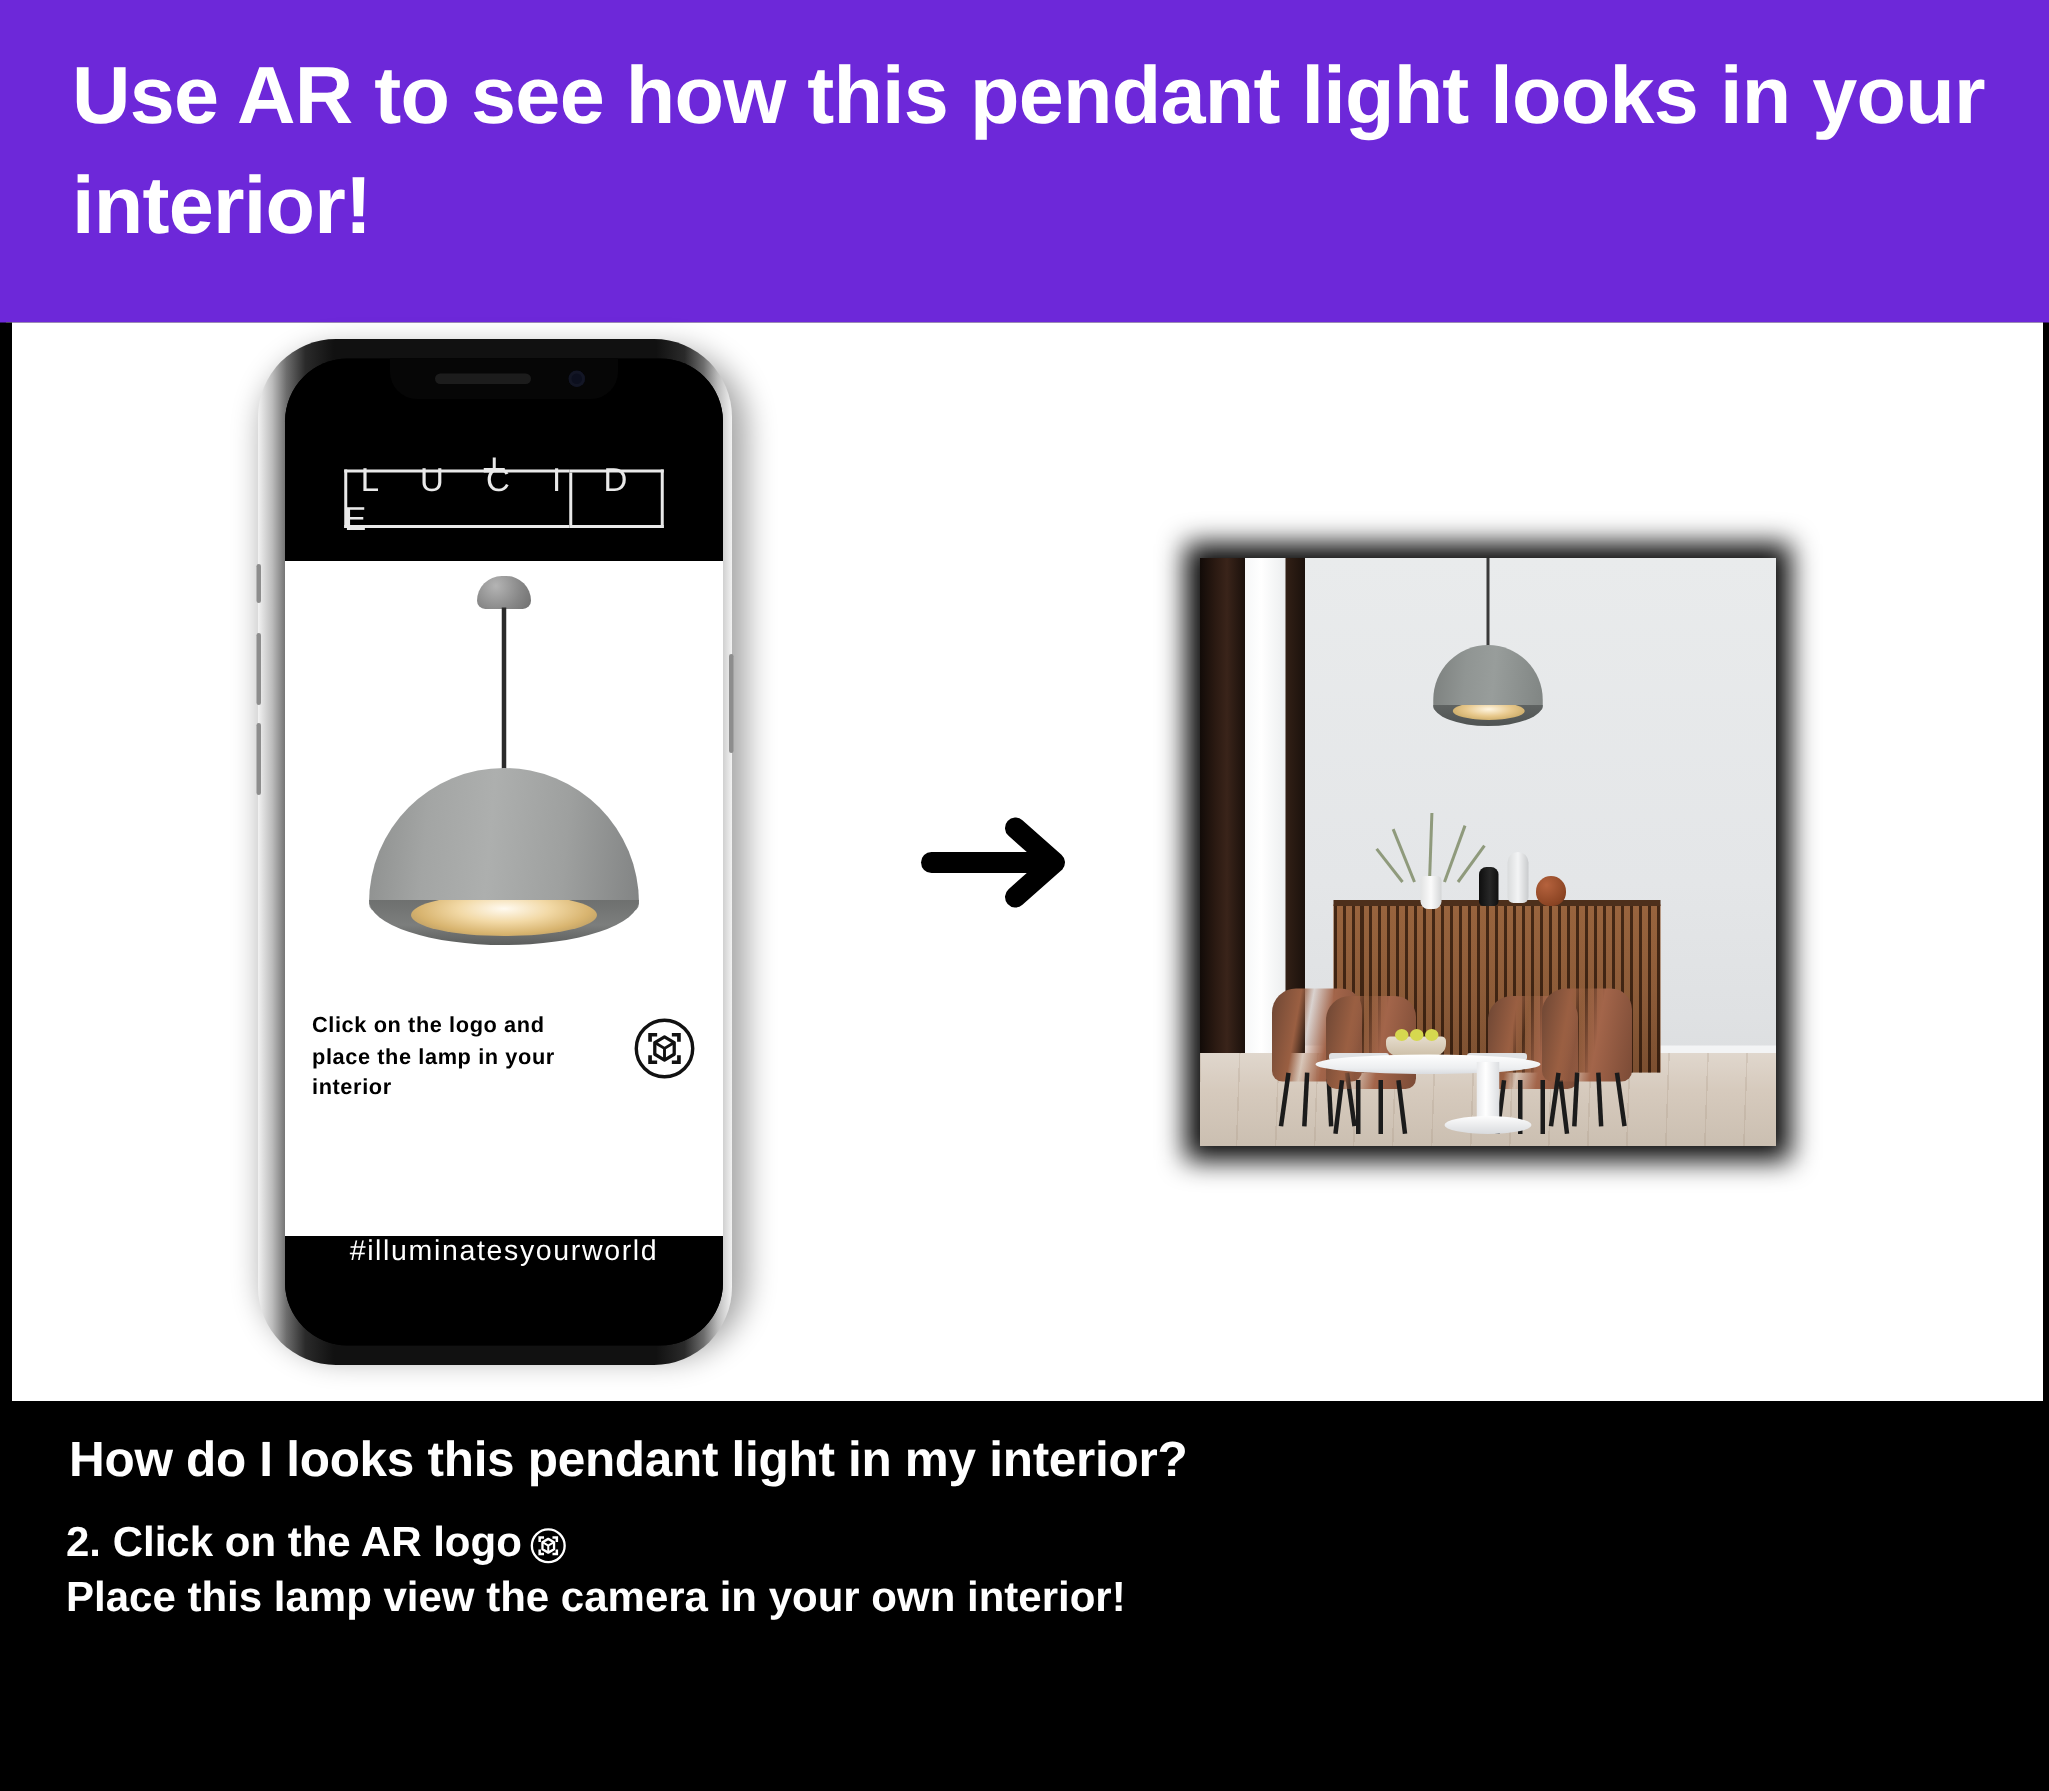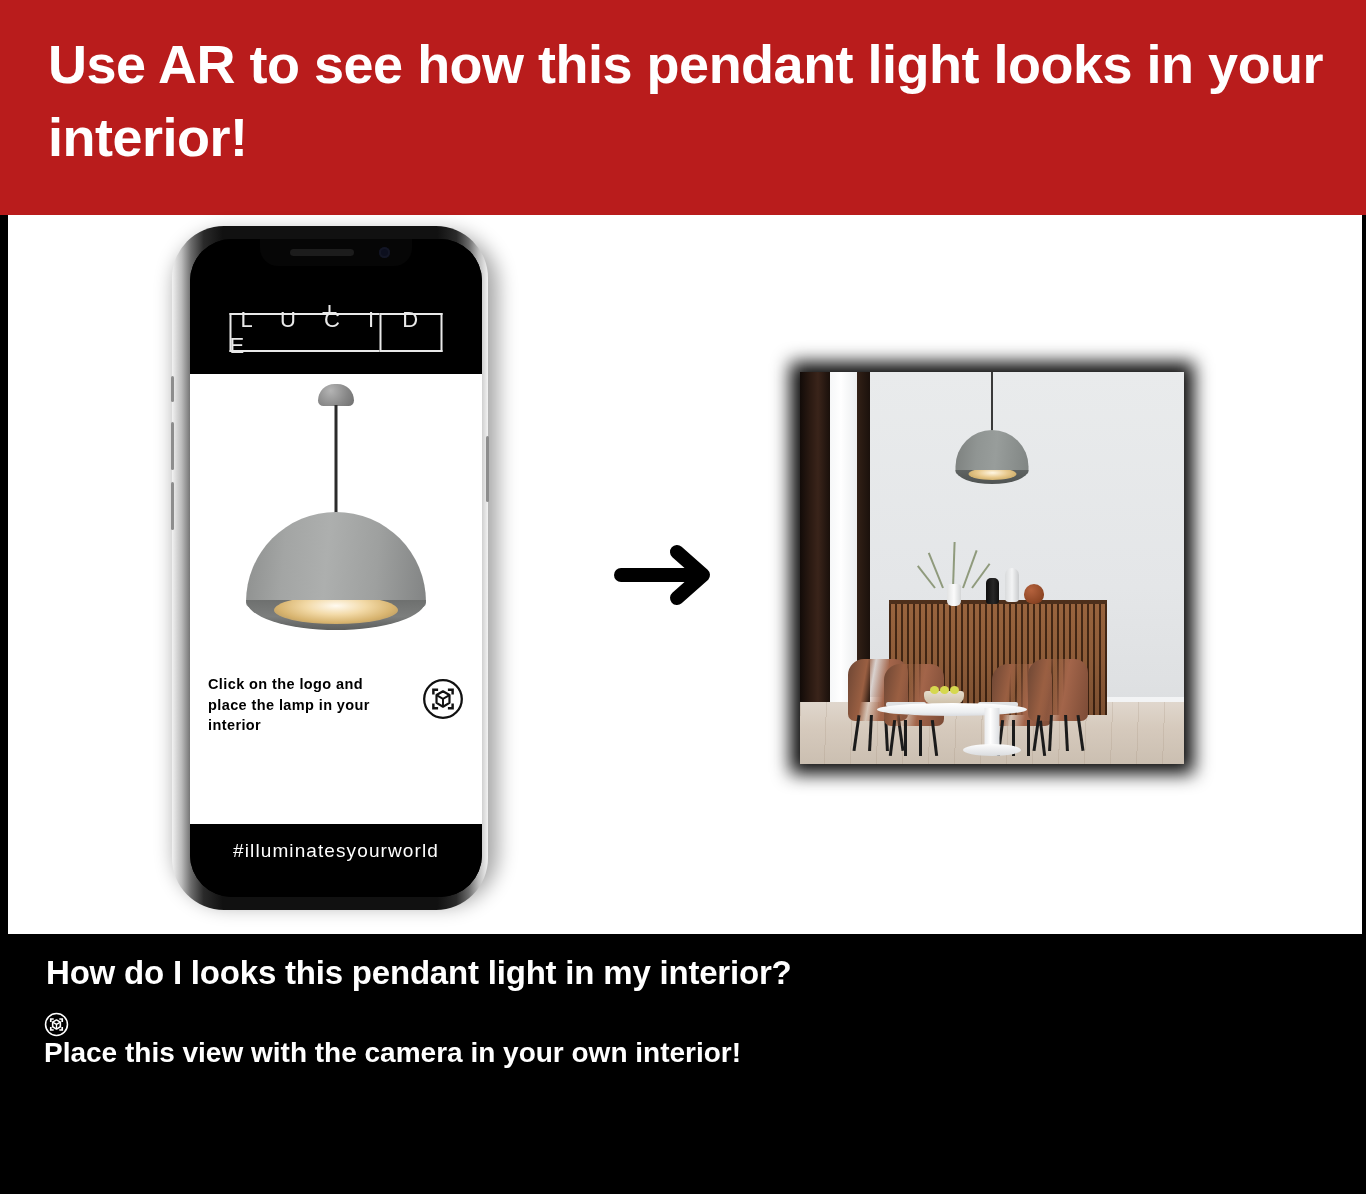--- a/index.html
+++ b/index.html
@@ -19,21 +19,21 @@
     height: 1194px;
     background: #000000;
   }
 
   
   .header {
     position: absolute;
     left: 0; top: 0;
     width: 1366px;
     height: 215px;
-    background: #b91c1c;
+    background: #6d28d9;
     box-sizing: border-box;
   }
   .header-title {
     position: absolute;
     left: 48px;
     top: 28px;
     width: 1290px;
     color: #ffffff;
     font-family: "Liberation Sans", sans-serif;
     font-weight: bold;
@@ -299,21 +299,20 @@
   
   .phone-footer {
     position: absolute;
     left: 0; top: 585px;
     width: 100%;
     height: 73px;
     background: #000;
     display: flex;
     align-items: flex-start;
     justify-content: center;
-    padding-top: 16px;
     box-sizing: border-box;
   }
   .hashtag {
     color: #fff;
     font-family: "Liberation Sans", sans-serif;
     font-size: 19px;
     letter-spacing: 1.1px;
     font-weight: 400;
   }
 
@@ -737,33 +736,34 @@
         <div class="table-base"></div>
       </div>
     </div>
 
   </div>
 
   <div class="footer">
     <div class="footer-heading">How do I looks this pendant light in my interior?</div>
     <div class="footer-steps">
       <div class="row">
+        <span>2. Click on the AR logo</span>
         <span class="ar-icon-inline">
           <svg viewBox="0 0 48 48" width="25" height="25" aria-hidden="true">
             <circle cx="24" cy="24" r="21" fill="none" stroke="#fff" stroke-width="3"></circle>
             <path d="M13 17.5V13.5h4" fill="none" stroke="#fff" stroke-width="3.2" stroke-linecap="square"></path>
             <path d="M35 17.5V13.5h-4" fill="none" stroke="#fff" stroke-width="3.2" stroke-linecap="square"></path>
             <path d="M13 30.5V34.5h4" fill="none" stroke="#fff" stroke-width="3.2" stroke-linecap="square"></path>
             <path d="M35 30.5V34.5h-4" fill="none" stroke="#fff" stroke-width="3.2" stroke-linecap="square"></path>
             <path d="M24 15.2l7.4 4.3v8.9L24 32.8l-7.4-4.4v-8.9z" fill="none" stroke="#fff" stroke-width="3" stroke-linejoin="round"></path>
             <path d="M16.6 19.5L24 23.9l7.4-4.4M24 23.9v8.9" fill="none" stroke="#fff" stroke-width="2.6"></path>
           </svg>
         </span>
       </div>
       <div class="row">
-        <span>Place this view with the camera in your own interior!</span>
+        <span>Place this lamp view the camera in your own interior!</span>
       </div>
     </div>
 
   </div>
 
 
 </div>
 
 </body></html>

